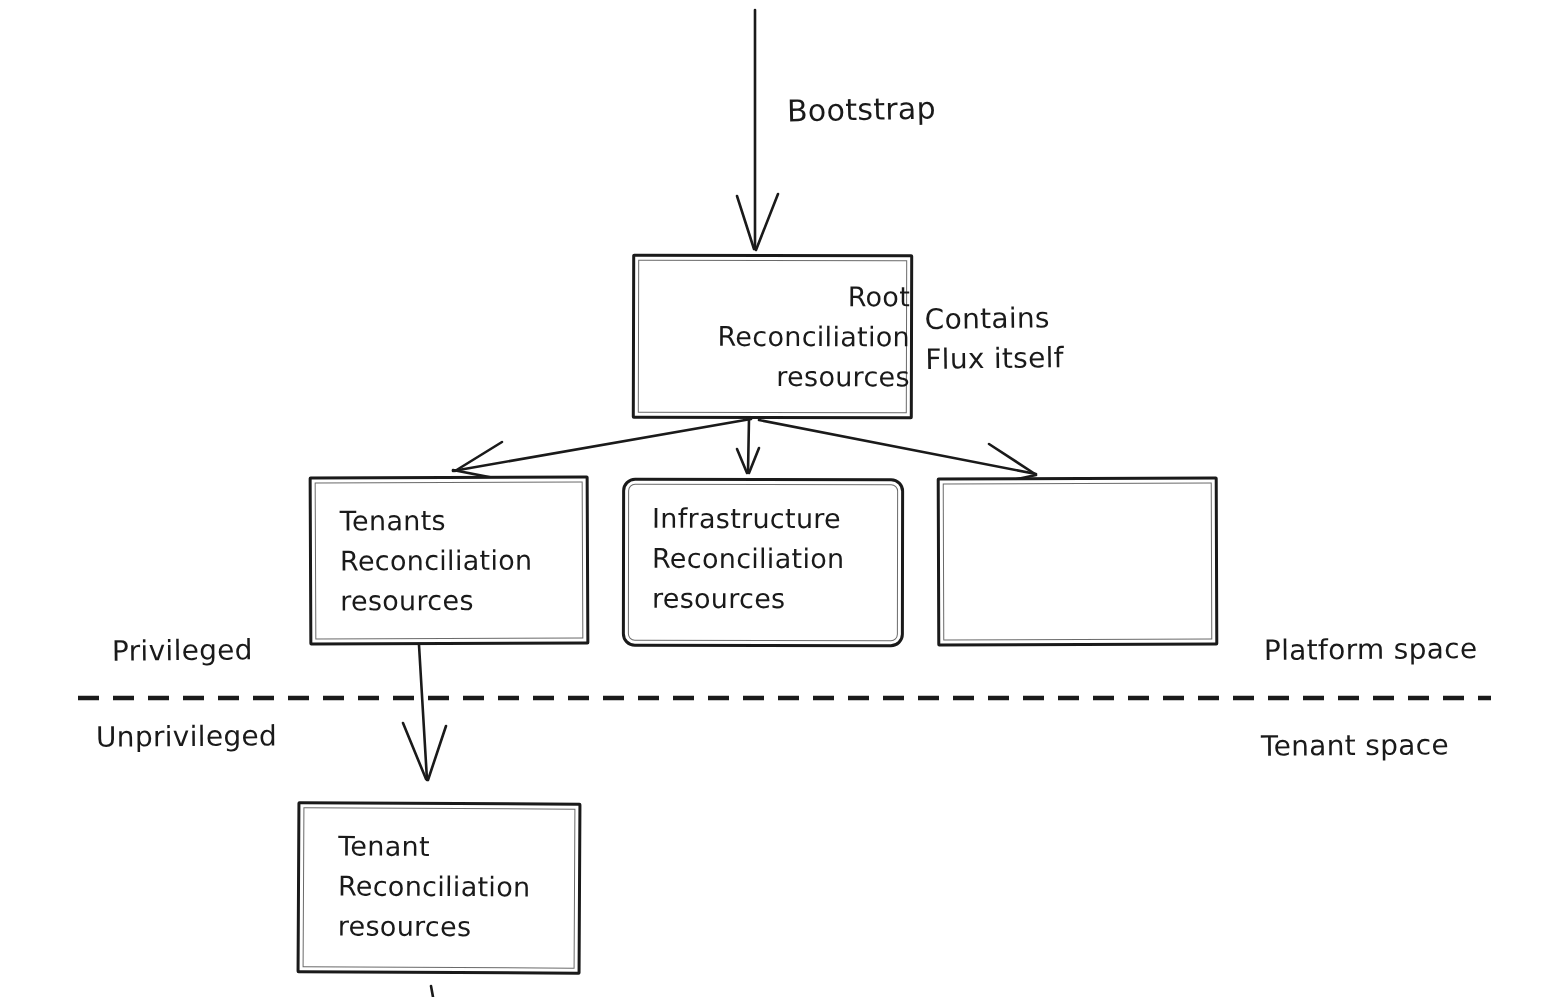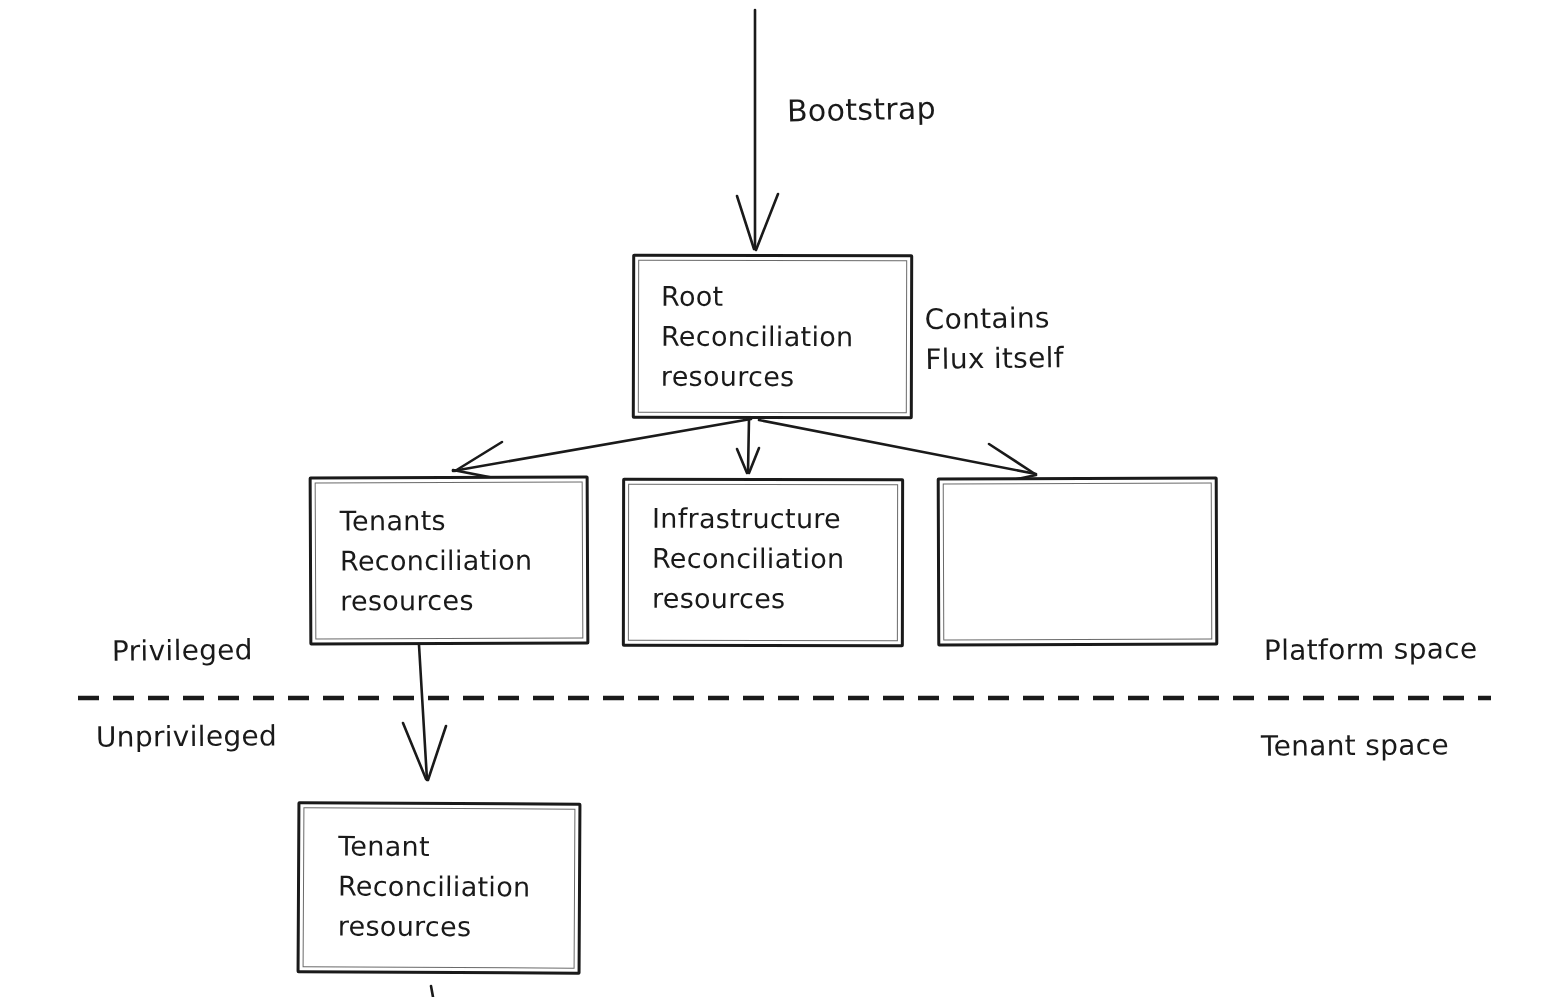--- a/index.html
+++ b/index.html
@@ -37,23 +37,23 @@
     border-radius: 2px;
     outline: 1px solid rgba(26,26,26,0.65);
     outline-offset: -7px;
   }
   .node .tline {
     font-size: 27px;
     line-height: 40px;
     white-space: nowrap;
     letter-spacing: 0.3px;
   }
-  .node-root          { left: 632px; top: 254px; width: 281px; height: 165px; transform: rotate(0.15deg); padding: 20px 0 0 26px; }
+  .node-root          { left: 632px; top: 254px; width: 281px; height: 165px; transform: rotate(0.15deg); padding: 20px 0 0 26px; text-align: right; }
   .node-tenants       { left: 309px; top: 476px; width: 280px; height: 169px; transform: rotate(-0.25deg); padding: 22px 0 0 28px; }
-  .node-infrastructure{ left: 622px; top: 478px; width: 282px; height: 169px; transform: rotate(0.1deg); padding: 18px 0 0 27px; }
+  .node-infrastructure{ left: 622px; top: 478px; width: 282px; height: 169px; transform: rotate(0.1deg); padding: 18px 0 0 27px; border-radius: 13px; }
   .node-unlabeled     { left: 937px; top: 477px; width: 281px; height: 169px; transform: rotate(-0.2deg); }
   .node-tenant        { left: 297px; top: 802px; width: 284px; height: 172px; transform: rotate(0.3deg); padding: 22px 0 0 38px; }
   .label {
     position: absolute;
     white-space: nowrap;
     font-size: 28px;
     letter-spacing: 0.3px;
   }
   .label-bootstrap   { left: 787px;  top: 92px;  font-size: 30px; transform: rotate(-1.2deg); }
   .label-annotation  { left: 925px;  top: 299px; font-size: 28px; line-height: 40px; transform: rotate(-0.8deg); }

